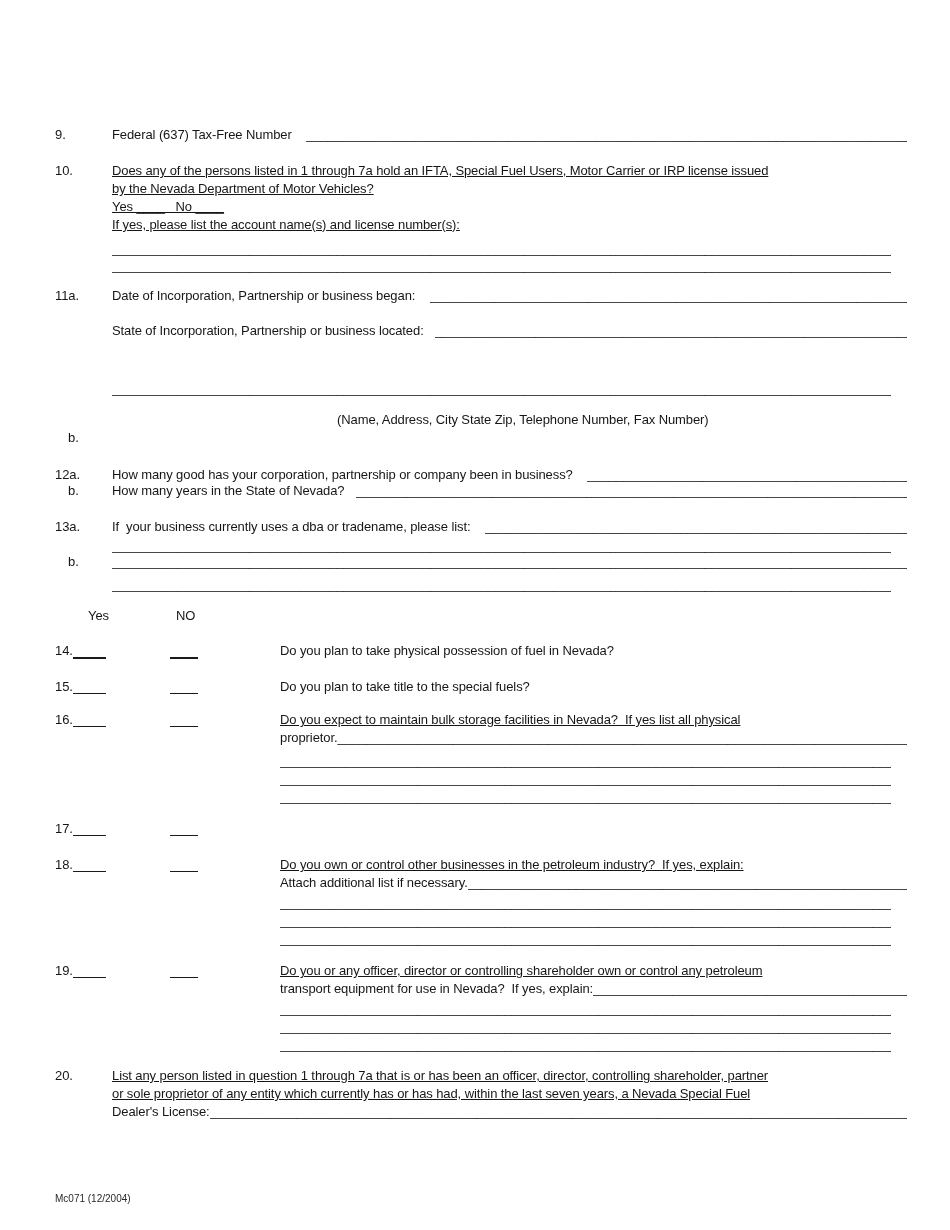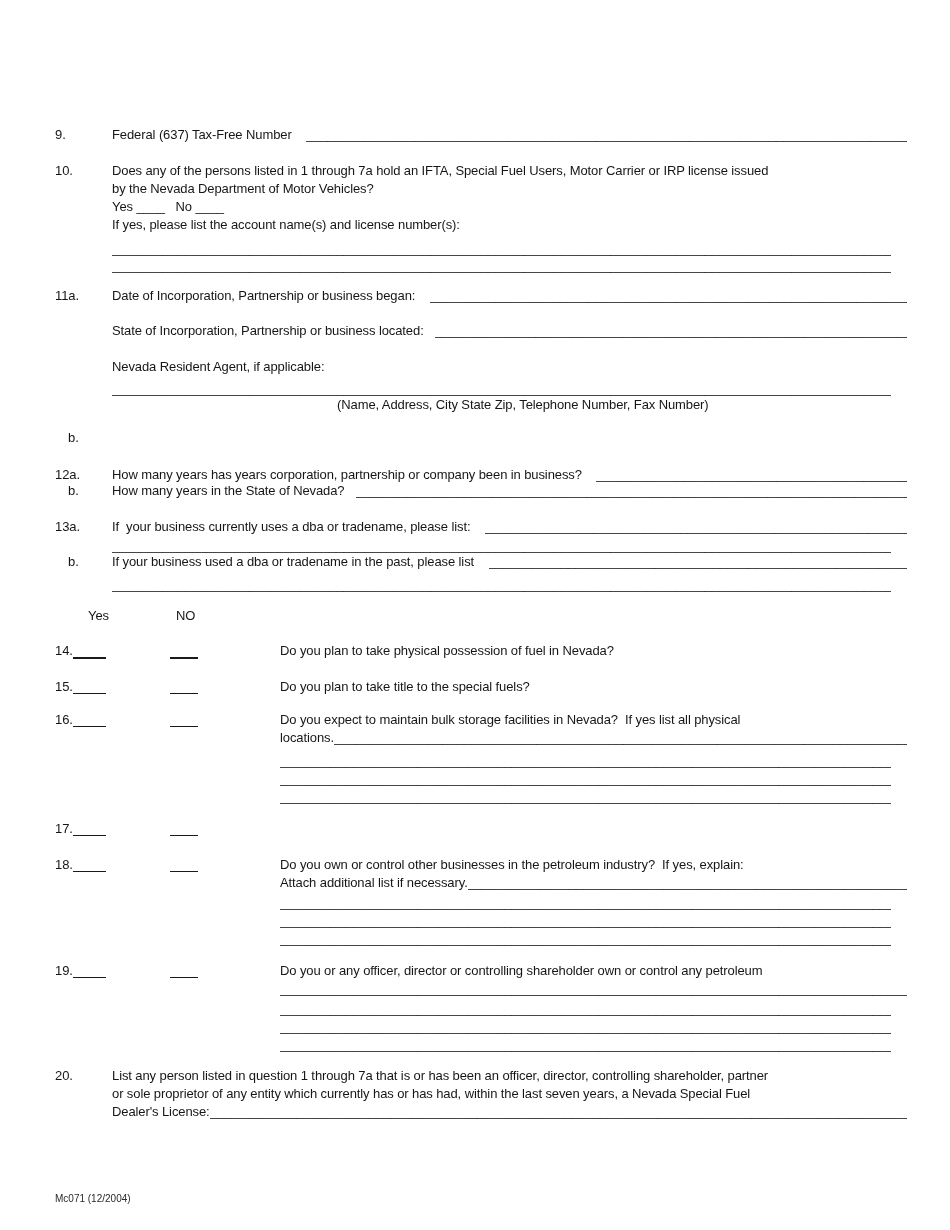--- a/index.html
+++ b/index.html
@@ -11,31 +11,31 @@
     font-size:13px;
     line-height:18px;
     color:#161616;
     letter-spacing:-0.1px;
     overflow:hidden;
   }
   .num { position:absolute; left:55px; white-space:pre; }
   .num.sub { left:68px; }
   .content { position:absolute; left:112px; right:43px;gap:11px; }
   .content.qindent { left:280px; }
-  .line { white-space:pre; overflow:hidden; }
+  .line { white-space:pre; overflow:hidden;text-decoration:underline; }
   .flexline { display:flex; }
   .t { white-space:pre; flex:0 0 auto; }
   .fill { flex:1 1 0; min-width:0; overflow:hidden; white-space:nowrap; letter-spacing:0; }
   .fill-row { position:absolute; left:112px; right:59px; height:18px; overflow:hidden; white-space:nowrap; letter-spacing:0; }
   .fill-row.qindent { left:280px; }
   .yes-blank { position:absolute; height:15px; width:33px; border-bottom:1px solid #1a1a1a; }
   .no-blank  { position:absolute; height:15px; width:28px; left:170px; border-bottom:1px solid #1a1a1a; }
   .thick { border-bottom-width:2px; }
   .yn-head { position:absolute; white-space:pre; }
-  .caption { display:block; margin-left:225px; white-space:pre; }
+  .caption { display:block; margin-left:225px; white-space:pre;margin-top:15px; }
   .footer { position:absolute; left:55px; top:1158px; font-size:10px; letter-spacing:0; color:#2a2a2a;margin-top:32px; }
 </style>
 </head>
 <body>
 
 <div class="page">
 
   <span class="num" style="top:126px">9.</span>
   <div class="content flexline" style="top:126px">
     <span class="t">Federal (637) Tax-Free Number </span>
@@ -54,50 +54,46 @@
 
   <span class="num" style="top:287px">11a.</span>
   <div class="content flexline" style="top:287px">
     <span class="t">Date of Incorporation, Partnership or business began: </span>
     <span class="fill">________________________________________________________________________________________________________________________________________________________________________________________________________</span>
   </div>
   <div class="content flexline" style="top:322px">
     <span class="t">State of Incorporation, Partnership or business located:</span>
     <span class="fill">________________________________________________________________________________________________________________________________________________________________________________________________________</span>
   </div>
-  <div class="content" style="top:358px">
-    <span class="t">Nevada Resident Agent, if applicable:</span>
-  </div>
   <div class="fill-row" style="top:380px">________________________________________________________________________________________________________________________________________________________________________________________________________</div>
   <div class="content" style="top:396px">
     <span class="caption">(Name, Address, City State Zip, Telephone Number, Fax Number)</span>
   </div>
 
   <span class="num sub" style="top:429px">b.</span>
 
   <span class="num" style="top:466px">12a.</span>
   <div class="content flexline" style="top:466px">
-    <span class="t">How many years has years corporation, partnership or company been in business? </span>
+    <span class="t">How many good has your corporation, partnership or company been in business? </span>
     <span class="fill">________________________________________________________________________________________________________________________________________________________________________________________________________</span>
   </div>
   <span class="num sub" style="top:482px">b.</span>
   <div class="content flexline" style="top:482px">
     <span class="t">How many years in the State of Nevada?</span>
     <span class="fill">________________________________________________________________________________________________________________________________________________________________________________________________________</span>
   </div>
 
   <span class="num" style="top:518px">13a.</span>
   <div class="content flexline" style="top:518px">
     <span class="t">If  your business currently uses a dba or tradename, please list: </span>
     <span class="fill">________________________________________________________________________________________________________________________________________________________________________________________________________</span>
   </div>
   <div class="fill-row" style="top:537px">________________________________________________________________________________________________________________________________________________________________________________________________________</div>
   <span class="num sub" style="top:553px">b.</span>
   <div class="content flexline" style="top:553px">
-    <span class="t">If your business used a dba or tradename in the past, please list </span>
     <span class="fill">________________________________________________________________________________________________________________________________________________________________________________________________________</span>
   </div>
   <div class="fill-row" style="top:576px">________________________________________________________________________________________________________________________________________________________________________________________________________</div>
 
   <span class="yn-head" style="top:607px; left:88px">Yes</span>
   <span class="yn-head" style="top:607px; left:176px">NO</span>
 
   <span class="num" style="top:642px">14.</span>
   <span class="yes-blank thick" style="top:642px; left:73px"></span>
   <span class="no-blank thick" style="top:642px"></span>
@@ -111,21 +107,21 @@
   <div class="content qindent" style="top:678px">
     <span class="t">Do you plan to take title to the special fuels?</span>
   </div>
 
   <span class="num" style="top:711px">16.</span>
   <span class="yes-blank" style="top:711px; left:73px"></span>
   <span class="no-blank" style="top:711px"></span>
   <div class="content qindent" style="top:711px">
     <div class="line">Do you expect to maintain bulk storage facilities in Nevada?  If yes list all physical</div>
     <div class="flexline">
-      <span class="t">locations.</span>
+      <span class="t">proprietor.</span>
       <span class="fill">________________________________________________________________________________________________________________________________________________________________________________________________________</span>
     </div>
   </div>
   <div class="fill-row qindent" style="top:752px">________________________________________________________________________________________________________________________________________________________________________________________________________</div>
   <div class="fill-row qindent" style="top:770px">________________________________________________________________________________________________________________________________________________________________________________________________________</div>
   <div class="fill-row qindent" style="top:788px">________________________________________________________________________________________________________________________________________________________________________________________________________</div>
 
   <span class="num" style="top:820px">17.</span>
   <span class="yes-blank" style="top:820px; left:73px"></span>
   <span class="no-blank" style="top:820px"></span>
@@ -143,20 +139,21 @@
   <div class="fill-row qindent" style="top:894px">________________________________________________________________________________________________________________________________________________________________________________________________________</div>
   <div class="fill-row qindent" style="top:912px">________________________________________________________________________________________________________________________________________________________________________________________________________</div>
   <div class="fill-row qindent" style="top:930px">________________________________________________________________________________________________________________________________________________________________________________________________________</div>
 
   <span class="num" style="top:962px">19.</span>
   <span class="yes-blank" style="top:962px; left:73px"></span>
   <span class="no-blank" style="top:962px"></span>
   <div class="content qindent" style="top:962px">
     <div class="line">Do you or any officer, director or controlling shareholder own or control any petroleum</div>
     <div class="flexline">
+      <span class="t">transport equipment for use in Nevada?  If yes, explain:</span>
       <span class="fill">________________________________________________________________________________________________________________________________________________________________________________________________________</span>
     </div>
   </div>
   <div class="fill-row qindent" style="top:1000px">________________________________________________________________________________________________________________________________________________________________________________________________________</div>
   <div class="fill-row qindent" style="top:1018px">________________________________________________________________________________________________________________________________________________________________________________________________________</div>
   <div class="fill-row qindent" style="top:1036px">________________________________________________________________________________________________________________________________________________________________________________________________________</div>
 
   <span class="num" style="top:1067px">20.</span>
   <div class="content" style="top:1067px">
     <div class="line">List any person listed in question 1 through 7a that is or has been an officer, director, controlling shareholder, partner</div>

